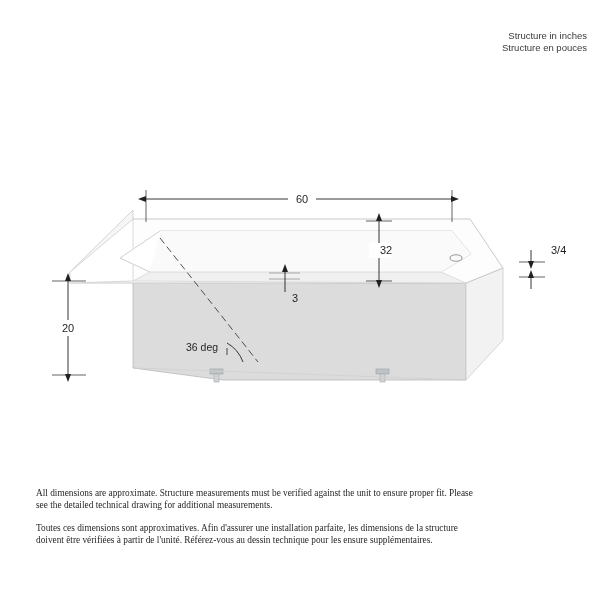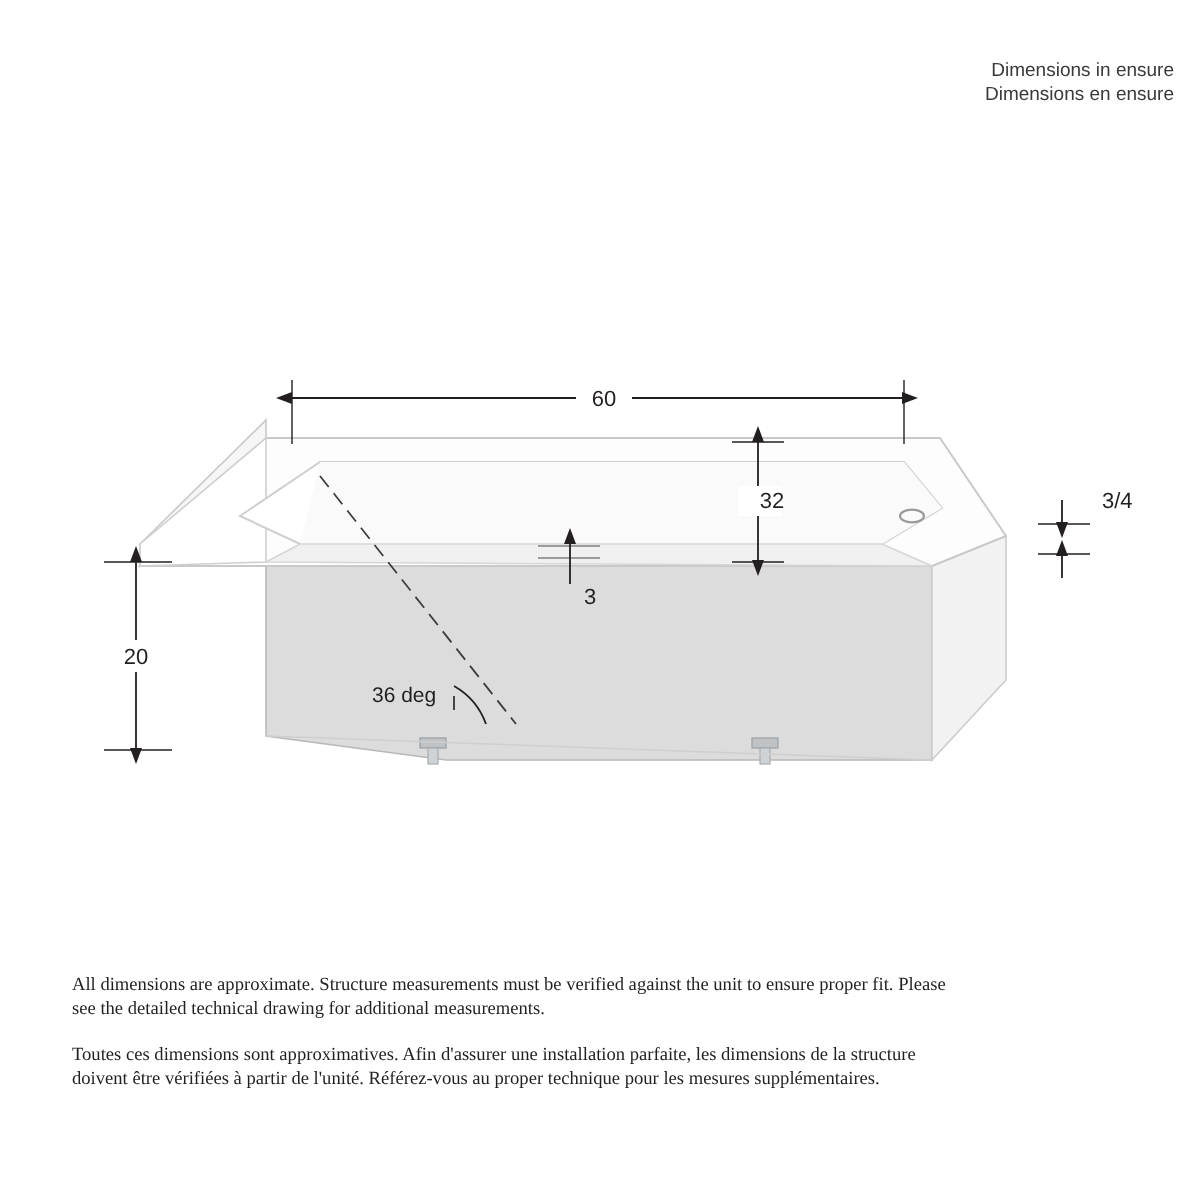--- a/index.html
+++ b/index.html
@@ -58,22 +58,22 @@
     fill: #231f20;
     font-family: "Liberation Sans", sans-serif;
   }
 </style>
 </head>
 <body>
 
 <div class="page">
 
   <div class="units-block">
-    <div>Dimensions in ensure</div>
-    <div>Dimensions en ensure</div>
+    <div>Structure in inches</div>
+    <div>Structure en pouces</div>
   </div>
 
   <svg class="diagram-svg" width="600" height="600" viewBox="0 0 600 600">
 
     <defs>
       <marker id="arrLeft" markerWidth="9" markerHeight="9" refX="8" refY="3" orient="auto" markerUnits="userSpaceOnUse">
         <path d="M8,0 L0,3 L8,6 z" fill="#231f20"></path>
       </marker>
       <marker id="arrRight" markerWidth="9" markerHeight="9" refX="1" refY="3" orient="auto" markerUnits="userSpaceOnUse">
         <path d="M0,0 L8,3 L0,6 z" fill="#231f20"></path>
@@ -159,16 +159,16 @@
       <rect x="57" y="320" width="23" height="16" fill="#ffffff"></rect>
       <text class="dim-label" x="68" y="332" text-anchor="middle">20</text>
     </g>
 
     <text class="angle-label" x="186" y="351" text-anchor="start">36 deg</text>
 
   </svg>
 
   <div class="notes">
     <p>All dimensions are approximate. Structure measurements must be verified against the unit to ensure proper fit. Please see the detailed technical drawing for additional measurements.</p>
-    <p>Toutes ces dimensions sont approximatives. Afin d'assurer une installation parfaite, les dimensions de la structure doivent être vérifiées à partir de l'unité. Référez-vous au proper technique pour les mesures supplémentaires.</p>
+    <p>Toutes ces dimensions sont approximatives. Afin d'assurer une installation parfaite, les dimensions de la structure doivent être vérifiées à partir de l'unité. Référez-vous au dessin technique pour les ensure supplémentaires.</p>
   </div>
 
 </div>
 
 </body></html>

